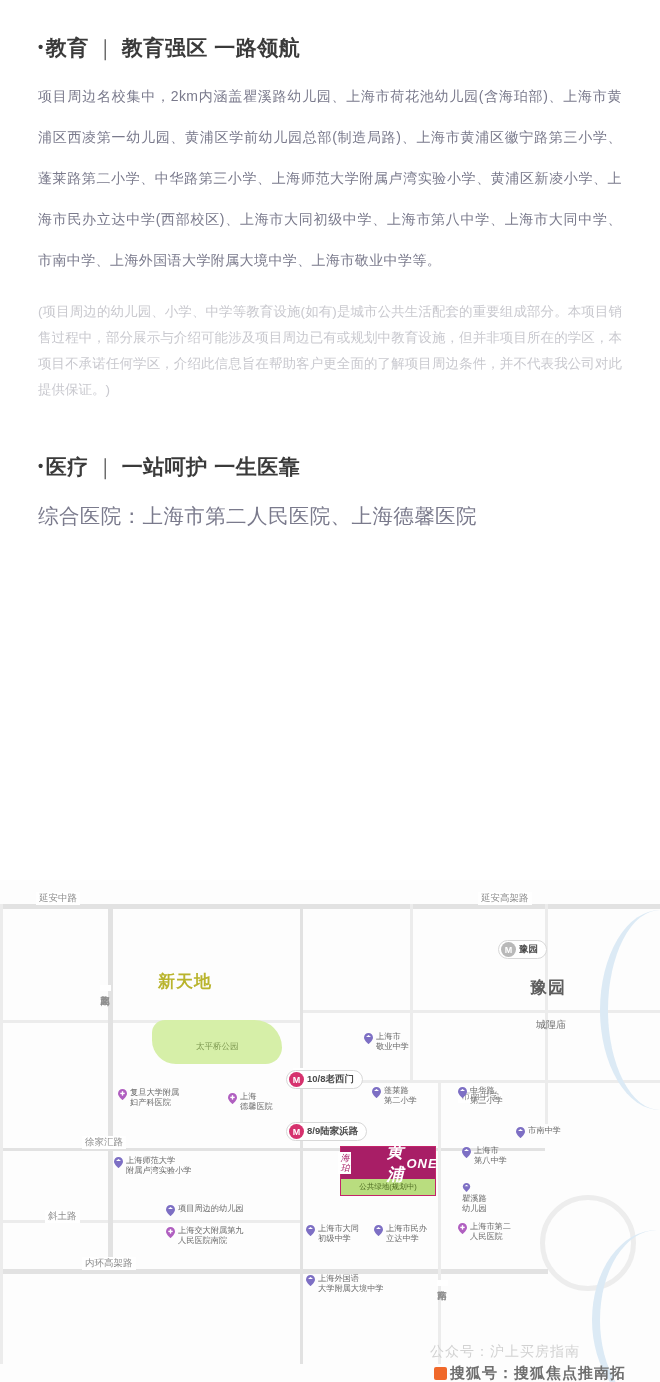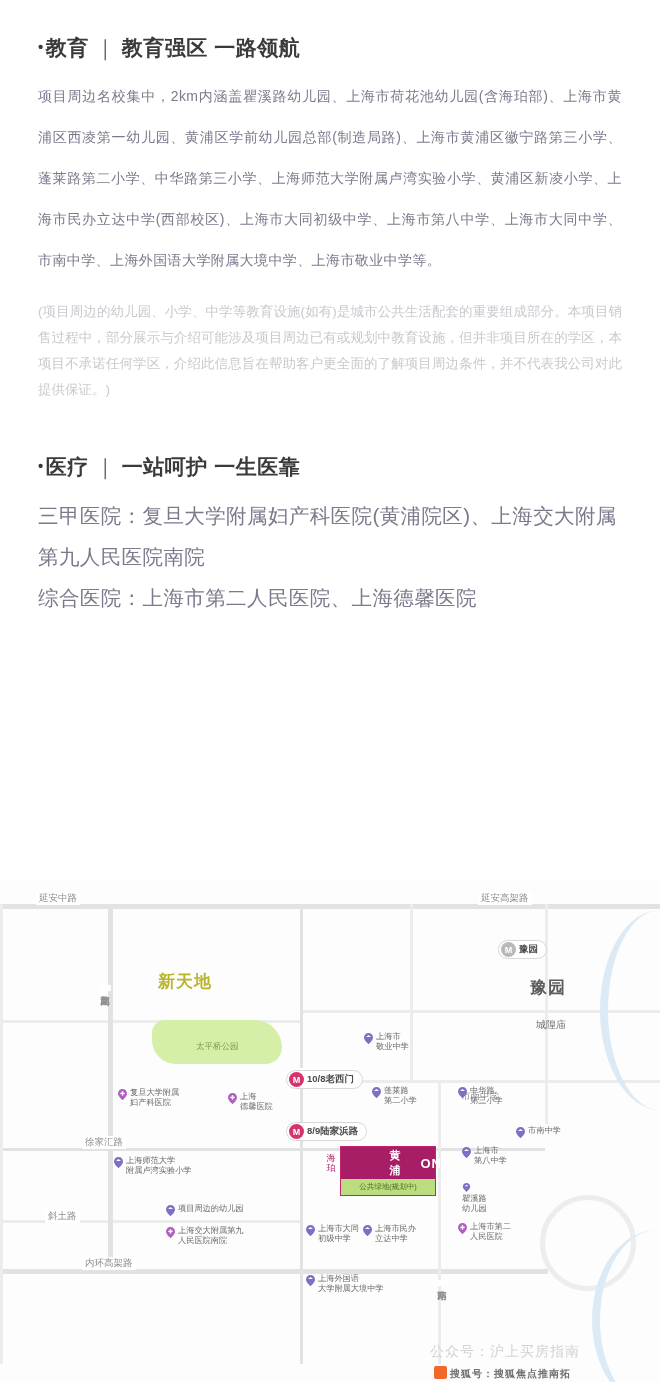--- a/index.html
+++ b/index.html
@@ -180,30 +180,31 @@
     border: 1.5px solid #c4246a;
     background: #fff;
   }
   .project .pbar {
     background: #a81e66;
     color: #fff;
     height: 32px;
     display: flex;
     align-items: center;
     justify-content: center;
-    gap: 20px;
+    gap: 3px;
+    font-style: italic;
   }
   .project .pbar .p1 {
     font-size: 9px;
     background: #fff;
     color: #a81e66;
     padding: 1px 2px;
     line-height: 10px;
   }
-  .project .pbar .p2 { font-size: 11px; font-weight: bold; margin-left: 32px; }
+  .project .pbar .p2 { font-size: 17px; font-weight: bold; margin-left: 32px; }
   .project .pbar .p3 { font-size: 13px; font-weight: bold; letter-spacing: 1px; }
   .project .pfoot {
     background: #b9dd7f;
     color: #4e6b22;
     font-size: 7.5px;
     text-align: center;
     padding: 3px 0;
   }
 
   .circle-road {
@@ -222,21 +223,21 @@
   .watermark {
     position: absolute;
     font-size: 14px;
     color: #d2d2d2;
     letter-spacing: 1px;
     white-space: nowrap;
   }
   .watermark.dark {
     color: #6f6f6f;
     font-weight: bold;
-    font-size: 10px;
+    font-size: 15px;
   }
   .wm-ico {
     display: inline-block;
     width: 13px; height: 13px;
     background: #f0682a;
     border-radius: 2px;
     position: relative;
     top: 2px;
     margin-right: 3px;
   }
@@ -259,21 +260,20 @@
 
     <div class="disclaimer">(项目周边的幼儿园、小学、中学等教育设施(如有)是城市公共生活配套的重要组成部分。本项目销售过程中，部分展示与介绍可能涉及项目周边已有或规划中教育设施，但并非项目所在的学区，本项目不承诺任何学区，介绍此信息旨在帮助客户更全面的了解项目周边条件，并不代表我公司对此提供保证。)</div>
 
     <div class="sec2">
       <div class="sec-head">
         <span class="bullet">•</span>
         <span>医疗</span>
         <span class="divider">｜</span>
         <span>一站呵护 一生医靠</span>
       </div>
-      <div class="med-line">三甲医院：复旦大学附属妇产科医院(黄浦院区)、上海交大附属第九人民医院南院</div>
       <div class="med-line">综合医院：上海市第二人民医院、上海德馨医院</div>
     </div>
   </div>
 
   <div class="map-wrap">
     <div class="map-bg"></div>
 
     <div class="road h thick major" style="left:0; top:24px; width:660px;"></div>
     <div class="road h major" style="left:0; top:268px; width:545px;"></div>
     <div class="road h thick major" style="left:0; top:389px; width:548px;"></div>
@@ -424,21 +424,21 @@
 人民医院南院</span>
     </div>
     <div class="poi" style="left:306px; top:344px;">
       <svg class="pin" viewBox="0 0 9 11">
           <path d="M4.5 0C2 0 0 2 0 4.4 0 7.4 4.5 11 4.5 11S9 7.4 9 4.4C9 2 7 0 4.5 0z" fill="#7d6fc4"></path>
           <path d="M4.5 2L7 4H2z" fill="#fff"></path>
         </svg>
       <span class="txt" style="white-space:pre-line">上海市大同
 初级中学</span>
     </div>
-    <div class="poi" style="left:363px; top:344px;">
+    <div class="poi" style="left:374px; top:344px;">
       <svg class="pin" viewBox="0 0 9 11">
           <path d="M4.5 0C2 0 0 2 0 4.4 0 7.4 4.5 11 4.5 11S9 7.4 9 4.4C9 2 7 0 4.5 0z" fill="#7d6fc4"></path>
           <path d="M4.5 2L7 4H2z" fill="#fff"></path>
         </svg>
       <span class="txt" style="white-space:pre-line">上海市民办
 立达中学</span>
     </div>
     <div class="poi" style="left:458px; top:342px;">
       <svg class="pin" viewBox="0 0 9 11">
           <path d="M4.5 0C2 0 0 2 0 4.4 0 7.4 4.5 11 4.5 11S9 7.4 9 4.4C9 2 7 0 4.5 0z" fill="#b05fc0"></path>

